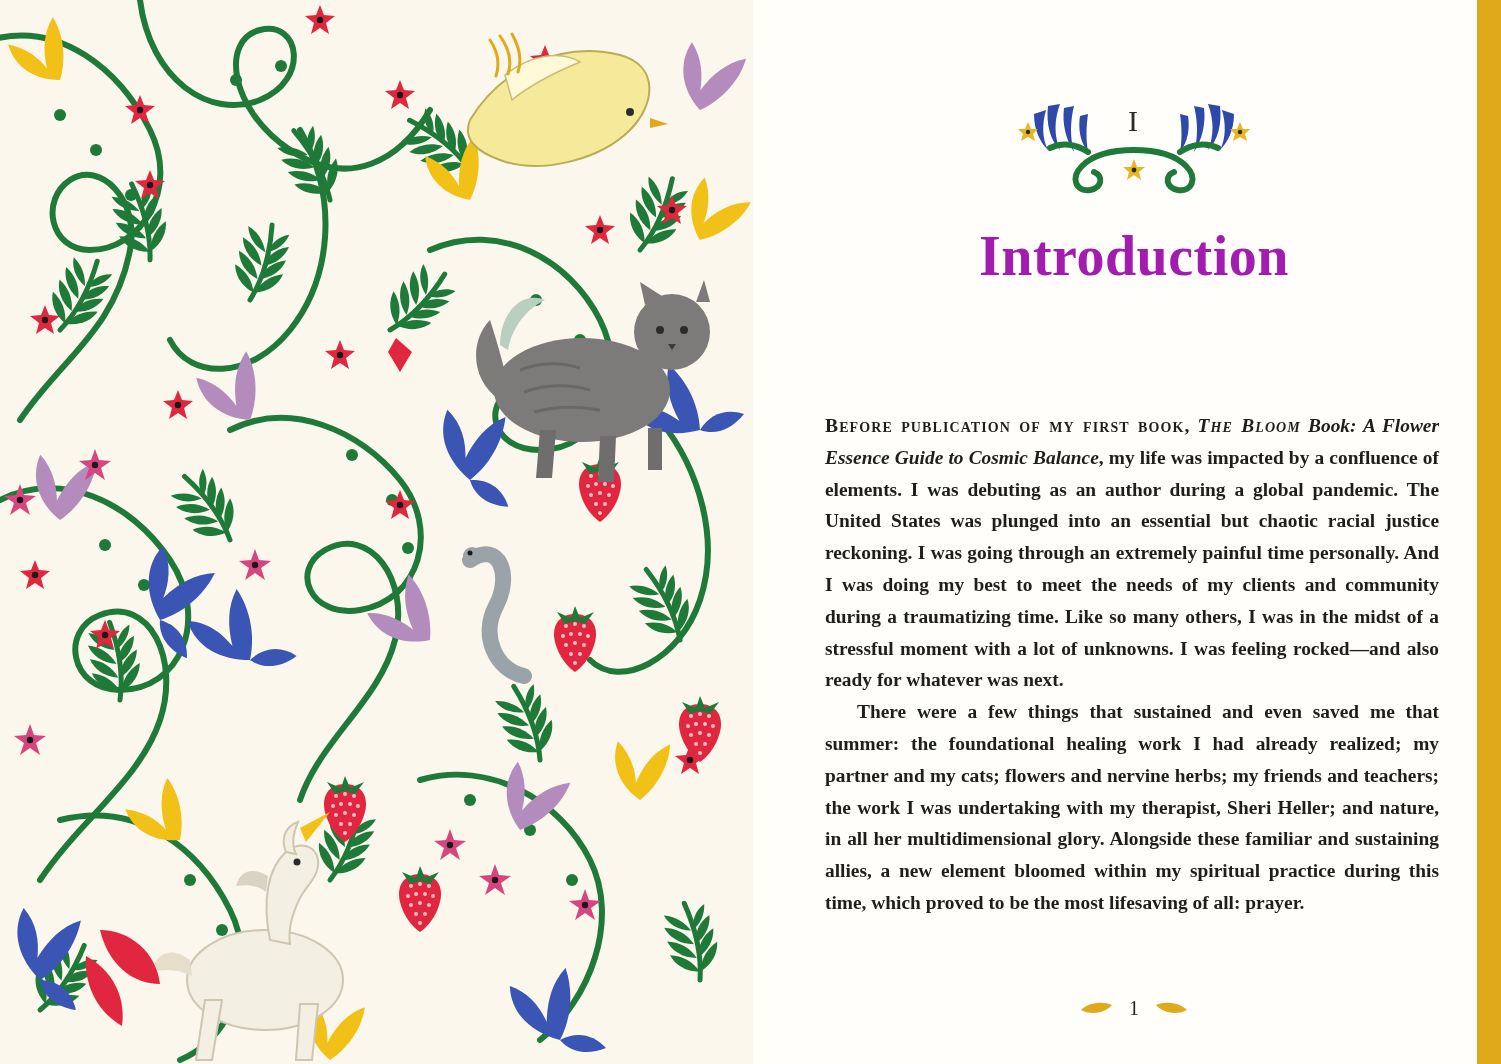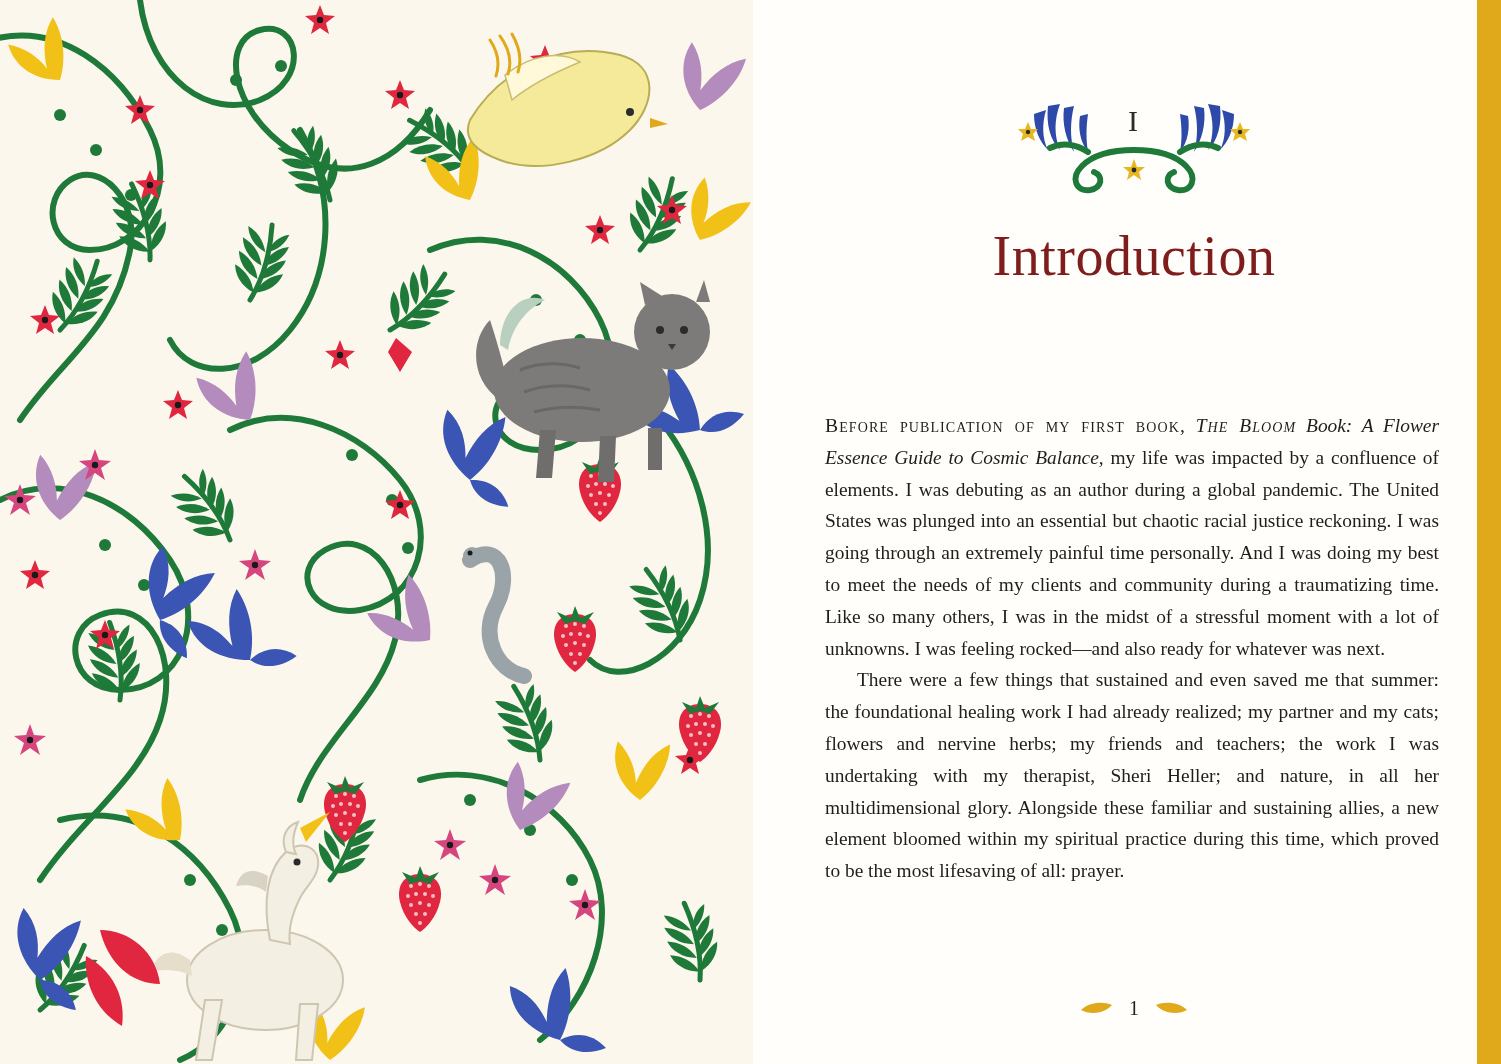--- a/index.html
+++ b/index.html
@@ -69,38 +69,39 @@
     font-family: "Liberation Serif", serif;
     font-size: 30px;
     letter-spacing: 2px;
     color: #2e2a24;
   }
 
   .chapter-title {
     text-align: center;
     font-family: "Liberation Serif", serif;
     font-size: 56px;
-    color: #7f1d1d;
+    color: #a21caf;
     letter-spacing: 0.5px;
     margin-top: 22px;
-    font-weight: normal;
+    font-weight: bold;
   }
 
   .body-copy {
     margin-top: 122px;
     width: 614px;
     font-size: 19.4px;
     line-height: 31.8px;
     color: #211e1a;
     text-align: justify;
     font-family: "Liberation Serif", serif;
   }
   .body-copy p {
     margin: 0;
     text-indent: 0;
+    font-weight: bold;
   }
   .body-copy p + p {
     text-indent: 32px;
   }
   .smallcaps {
     font-variant: small-caps;
     letter-spacing: 1.1px;
     font-size: 19.6px;
   }
   .sc-italic {

